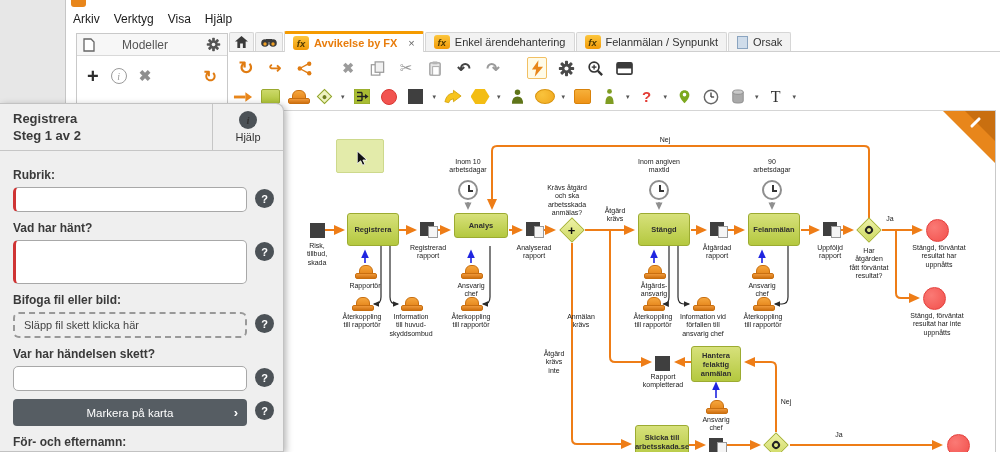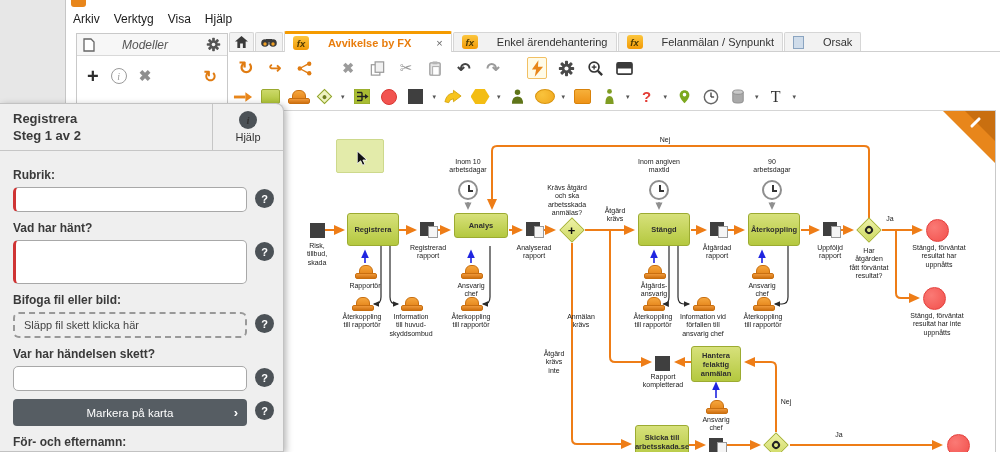--- a/index.html
+++ b/index.html
@@ -18,21 +18,21 @@
   #models .hd .ttl { flex:0 0 auto; margin-left:28px; }
   #models .hd .sp { flex:1; }
   #models .bd { display:flex; align-items:center; padding:0 10px; height:40px; gap:12px; }
   .plus-ic { font-size:20px; font-weight:bold; color:#2e2e2e; line-height:1; }
   .info-ring { width:16px; height:16px; border:1.5px solid #9a9a9a; border-radius:50%; color:#9a9a9a; font-size:10px; display:flex; align-items:center; justify-content:center; font-family:"Liberation Serif",serif; font-style:italic; }
   .x-ic { font-size:15px; color:#8f8f8f; font-weight:bold; }
   .rf-ic { font-size:16px; color:#e07c12; font-weight:bold; margin-left:auto; }
 
   
   #tabs { position:absolute; left:163px; top:33px; right:0; height:19px; display:flex; align-items:flex-end; border-bottom:1px solid #cfcfcf; }
-  .tab { height:19px; display:flex; align-items:center; gap:19px; padding:0 8px; font-size:11px; color:#333; background:#f2f2f2; border:1px solid #d6d6d6; border-bottom:none; border-radius:2px 2px 0 0; margin-right:1px; }
+  .tab { height:19px; display:flex; align-items:center; gap:5px; padding:0 8px; font-size:11px; color:#333; background:#f2f2f2; border:1px solid #d6d6d6; border-bottom:none; border-radius:2px 2px 0 0; margin-right:1px; }
   .tab.icon-only { padding:0 5px; }
   .tab.active { background:#fff; border-top:3px solid #f59b00; color:#e87d0d; font-weight:bold; height:21px; margin-bottom:-1px; }
   .fxbadge { width:16px; height:14px; border-radius:3px; background:linear-gradient(#fcc63e,#f29a06); color:#503a00; font-size:9.5px; font-weight:bold; font-style:italic; display:flex; align-items:center; justify-content:center; }
   .tabclose { color:#666; font-size:11px; font-weight:normal; margin-left:6px; }
   .orsak-ic { width:11px; height:13px; background:#cfdcea; border:1px solid #8aa4c0; }
 
   
   #tb1 { position:absolute; left:170px; top:53px; height:30px; display:flex; align-items:center; gap:9px; }
   #tb2 { position:absolute; left:167px; top:84px; height:25px; display:flex; align-items:center; gap:7px; }
   .tbi { display:flex; align-items:center; justify-content:center; width:20px; height:22px; }
@@ -104,21 +104,21 @@
     <span>Verktyg</span>
     <span>Visa</span>
     <span>Hjälp</span>
   </div>
 
   <div id="models">
     <div class="hd">
       <svg width="12" height="14" viewBox="0 0 12 14">
           <path d="M1,1 h7 l3,3 v9 h-10 z" fill="#fff" stroke="#666" stroke-width="1.3"></path>
         </svg>
-      <span class="ttl" style="margin-left:22px;font-style:italic;">Modeller</span>
+      <span class="ttl" style="margin-left:22px;">Modeller</span>
       <span class="sp"></span>
       <svg width="15" height="15" viewBox="0 0 20 20">
           <g fill="#555">
             <rect x="8.2" y="1" width="3.6" height="18" rx="1"></rect>
             <rect x="8.2" y="1" width="3.6" height="18" rx="1" transform="rotate(45 10 10)"></rect>
             <rect x="8.2" y="1" width="3.6" height="18" rx="1" transform="rotate(90 10 10)"></rect>
             <rect x="8.2" y="1" width="3.6" height="18" rx="1" transform="rotate(135 10 10)"></rect>
             <circle cx="10" cy="10" r="5.5"></circle>
           </g>
           <circle cx="10" cy="10" r="2.4" fill="#f7f7f7"></circle>
@@ -396,21 +396,21 @@
     </div>
 
     <div class="blk" style="left:244px;top:112px;"></div>
     <div class="fl" style="left:226px;top:131px;width:50px;">Risk,
 tillbud,
 skada</div>
 
     <div class="act" style="left:281px;top:102px;width:52px;height:33px;">Registrera</div>
     <div class="act" style="left:388px;top:102px;width:54px;height:25px;">Analys</div>
     <div class="act" style="left:572px;top:102px;width:52px;height:33px;">Stängd</div>
-    <div class="act" style="left:682px;top:102px;width:52px;height:33px;">Återkoppling</div>
+    <div class="act" style="left:682px;top:102px;width:52px;height:33px;">Felanmälan</div>
     <div class="act" style="left:625px;top:235px;width:50px;height:36px;">Hantera
 felaktig
 anmälan</div>
     <div class="act" style="left:569px;top:314px;width:54px;height:34px;">Skicka till
 arbetsskada.se</div>
 
     <div class="doc" style="left:354px;top:111px;"></div>
     <div class="fl" style="left:336px;top:133px;width:52px;">Registrerad
 rapport</div>
     <div class="doc" style="left:460px;top:111px;"></div>

